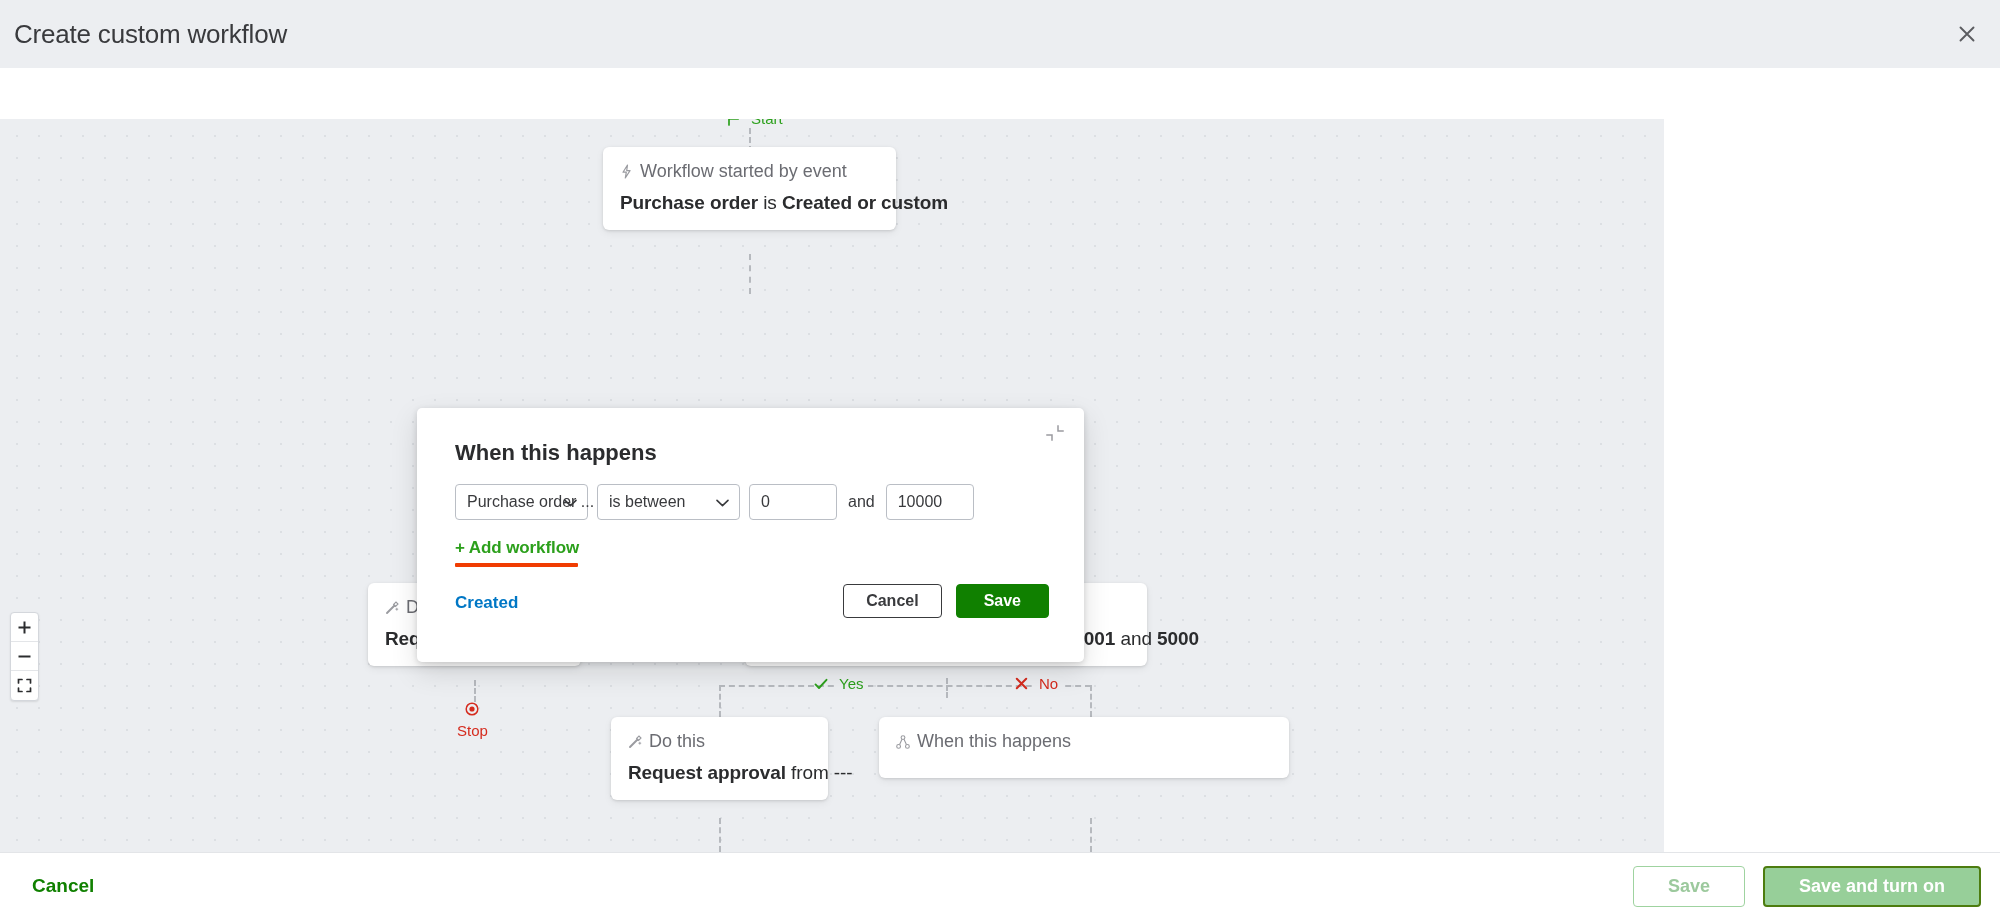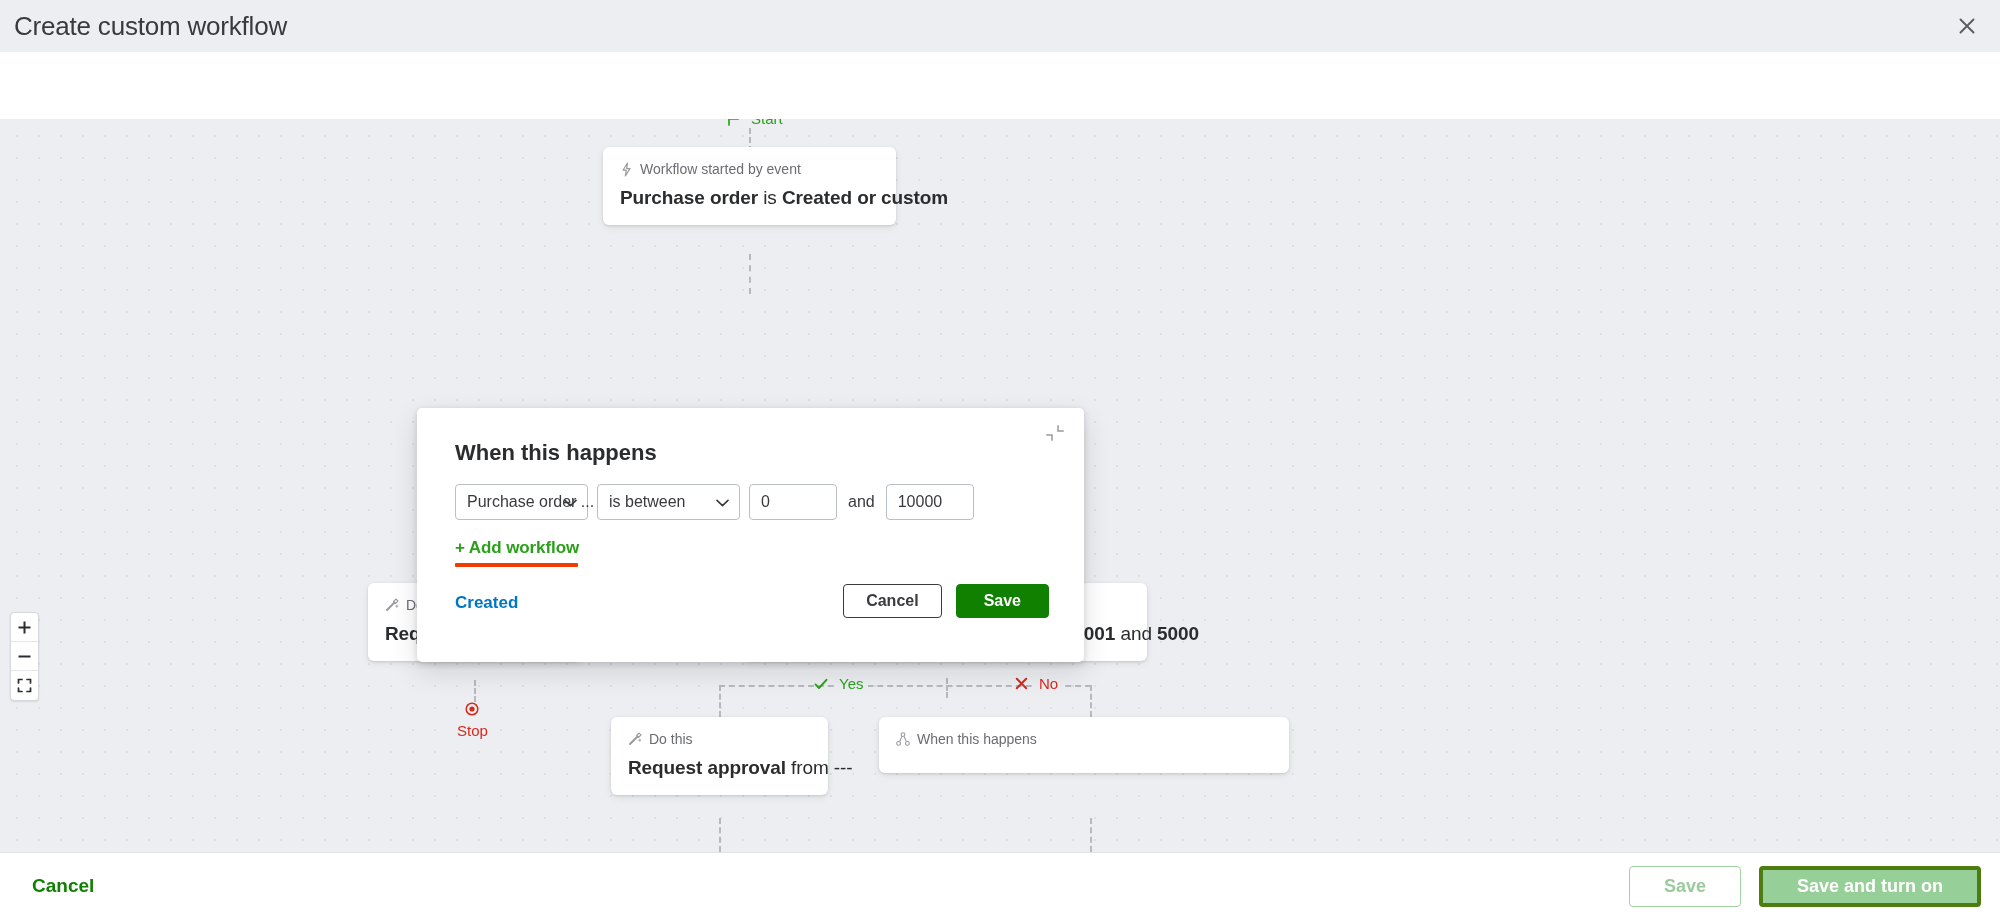--- a/index.html
+++ b/index.html
@@ -17,21 +17,21 @@
     width: 2000px;
     height: 919px;
     background: #ffffff;
   }
 
   
   .header {
     position: absolute;
     top: 0; left: 0;
     width: 2000px;
-    height: 52px;
+    height: 68px;
     background: #eceef1;
     display: flex;
     align-items: center;
     justify-content: space-between;
   }
   .header-title {
     font-size: 26px;
     color: #393a3d;
     font-weight: 400;
     letter-spacing: -0.2px;
@@ -80,21 +80,21 @@
     left: 10px;
     top: 36px;
     width: 245px;
     height: 4px;
   }
 
   
   .canvas {
     position: absolute;
     top: 119px; left: 0;
-    width: 2000px;
+    width: 1664px;
     height: 733px;
     background-color: #eceef1;
     background-image: radial-gradient(#dcdfe3 1.1px, transparent 1.2px);
     background-size: 22px 22px;
     background-position: 6px 6px;
     overflow: hidden;
   }
 
   
   .conn {
@@ -116,21 +116,21 @@
     background: #ffffff;
     border-radius: 6px;
     box-shadow: 0 1px 3px rgba(0,0,0,0.13), 0 3px 9px rgba(0,0,0,0.06);
     padding: 14px 17px 16px 17px;
     cursor: pointer;
   }
   .node-kicker {
     display: flex;
     align-items: center;
     gap: 7px;
-    font-size: 14px;
+    font-size: 18px;
     color: #6b6c72;
     margin-bottom: 10px;
     white-space: nowrap;
   }
   .node-kicker svg { display: block; flex: none; }
   .node-body {
     font-size: 19px;
     color: #2b2c2e;
     white-space: nowrap;
     letter-spacing: -0.1px;
@@ -336,21 +336,21 @@
     padding: 0 34px;
     cursor: default;
   }
   .btn-save-disabled {
     background: #ffffff;
     border: 1px solid #9fd3a0;
     color: #9cc99d;
   }
   .btn-saveon-disabled {
     background: #97cf99;
-    border: 4px solid #4d7c0f;
+    border: 2px solid #4d7c0f;
     color: #ffffff;
   }
 </style>
 </head>
 <body>
 
 <div id="app">
 
   <div class="header">
     <div class="header-title">Create custom workflow</div>

